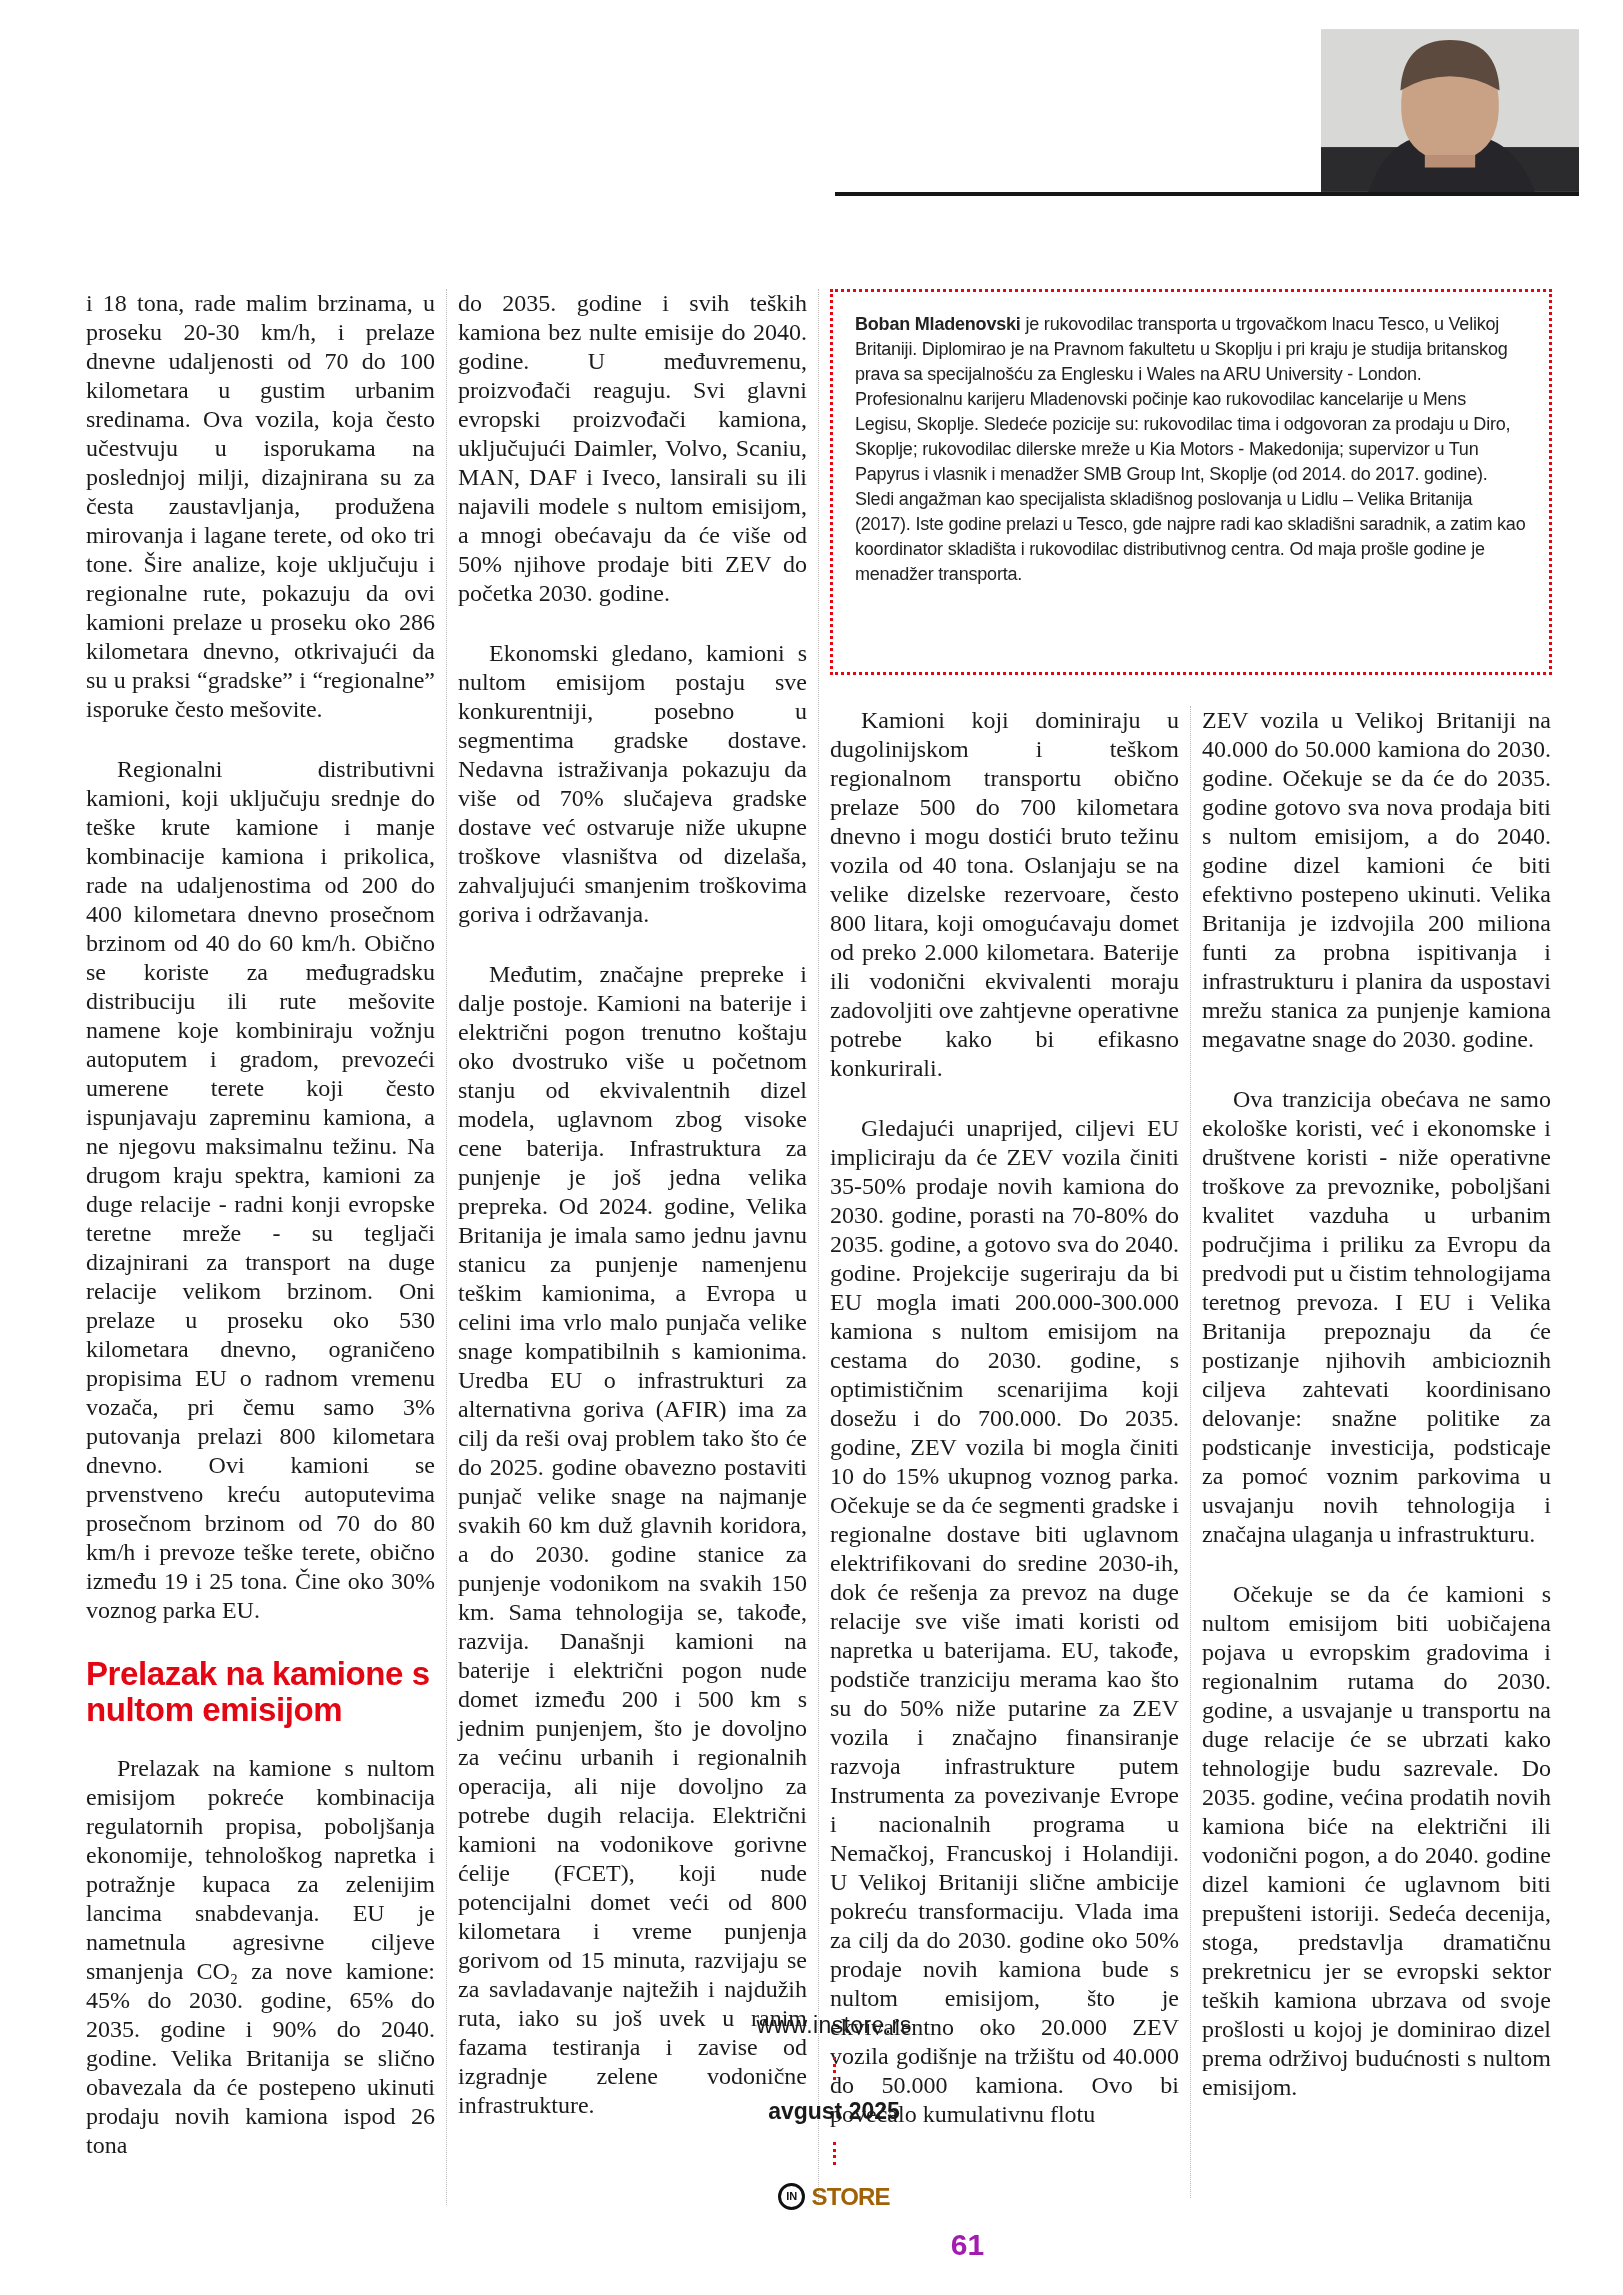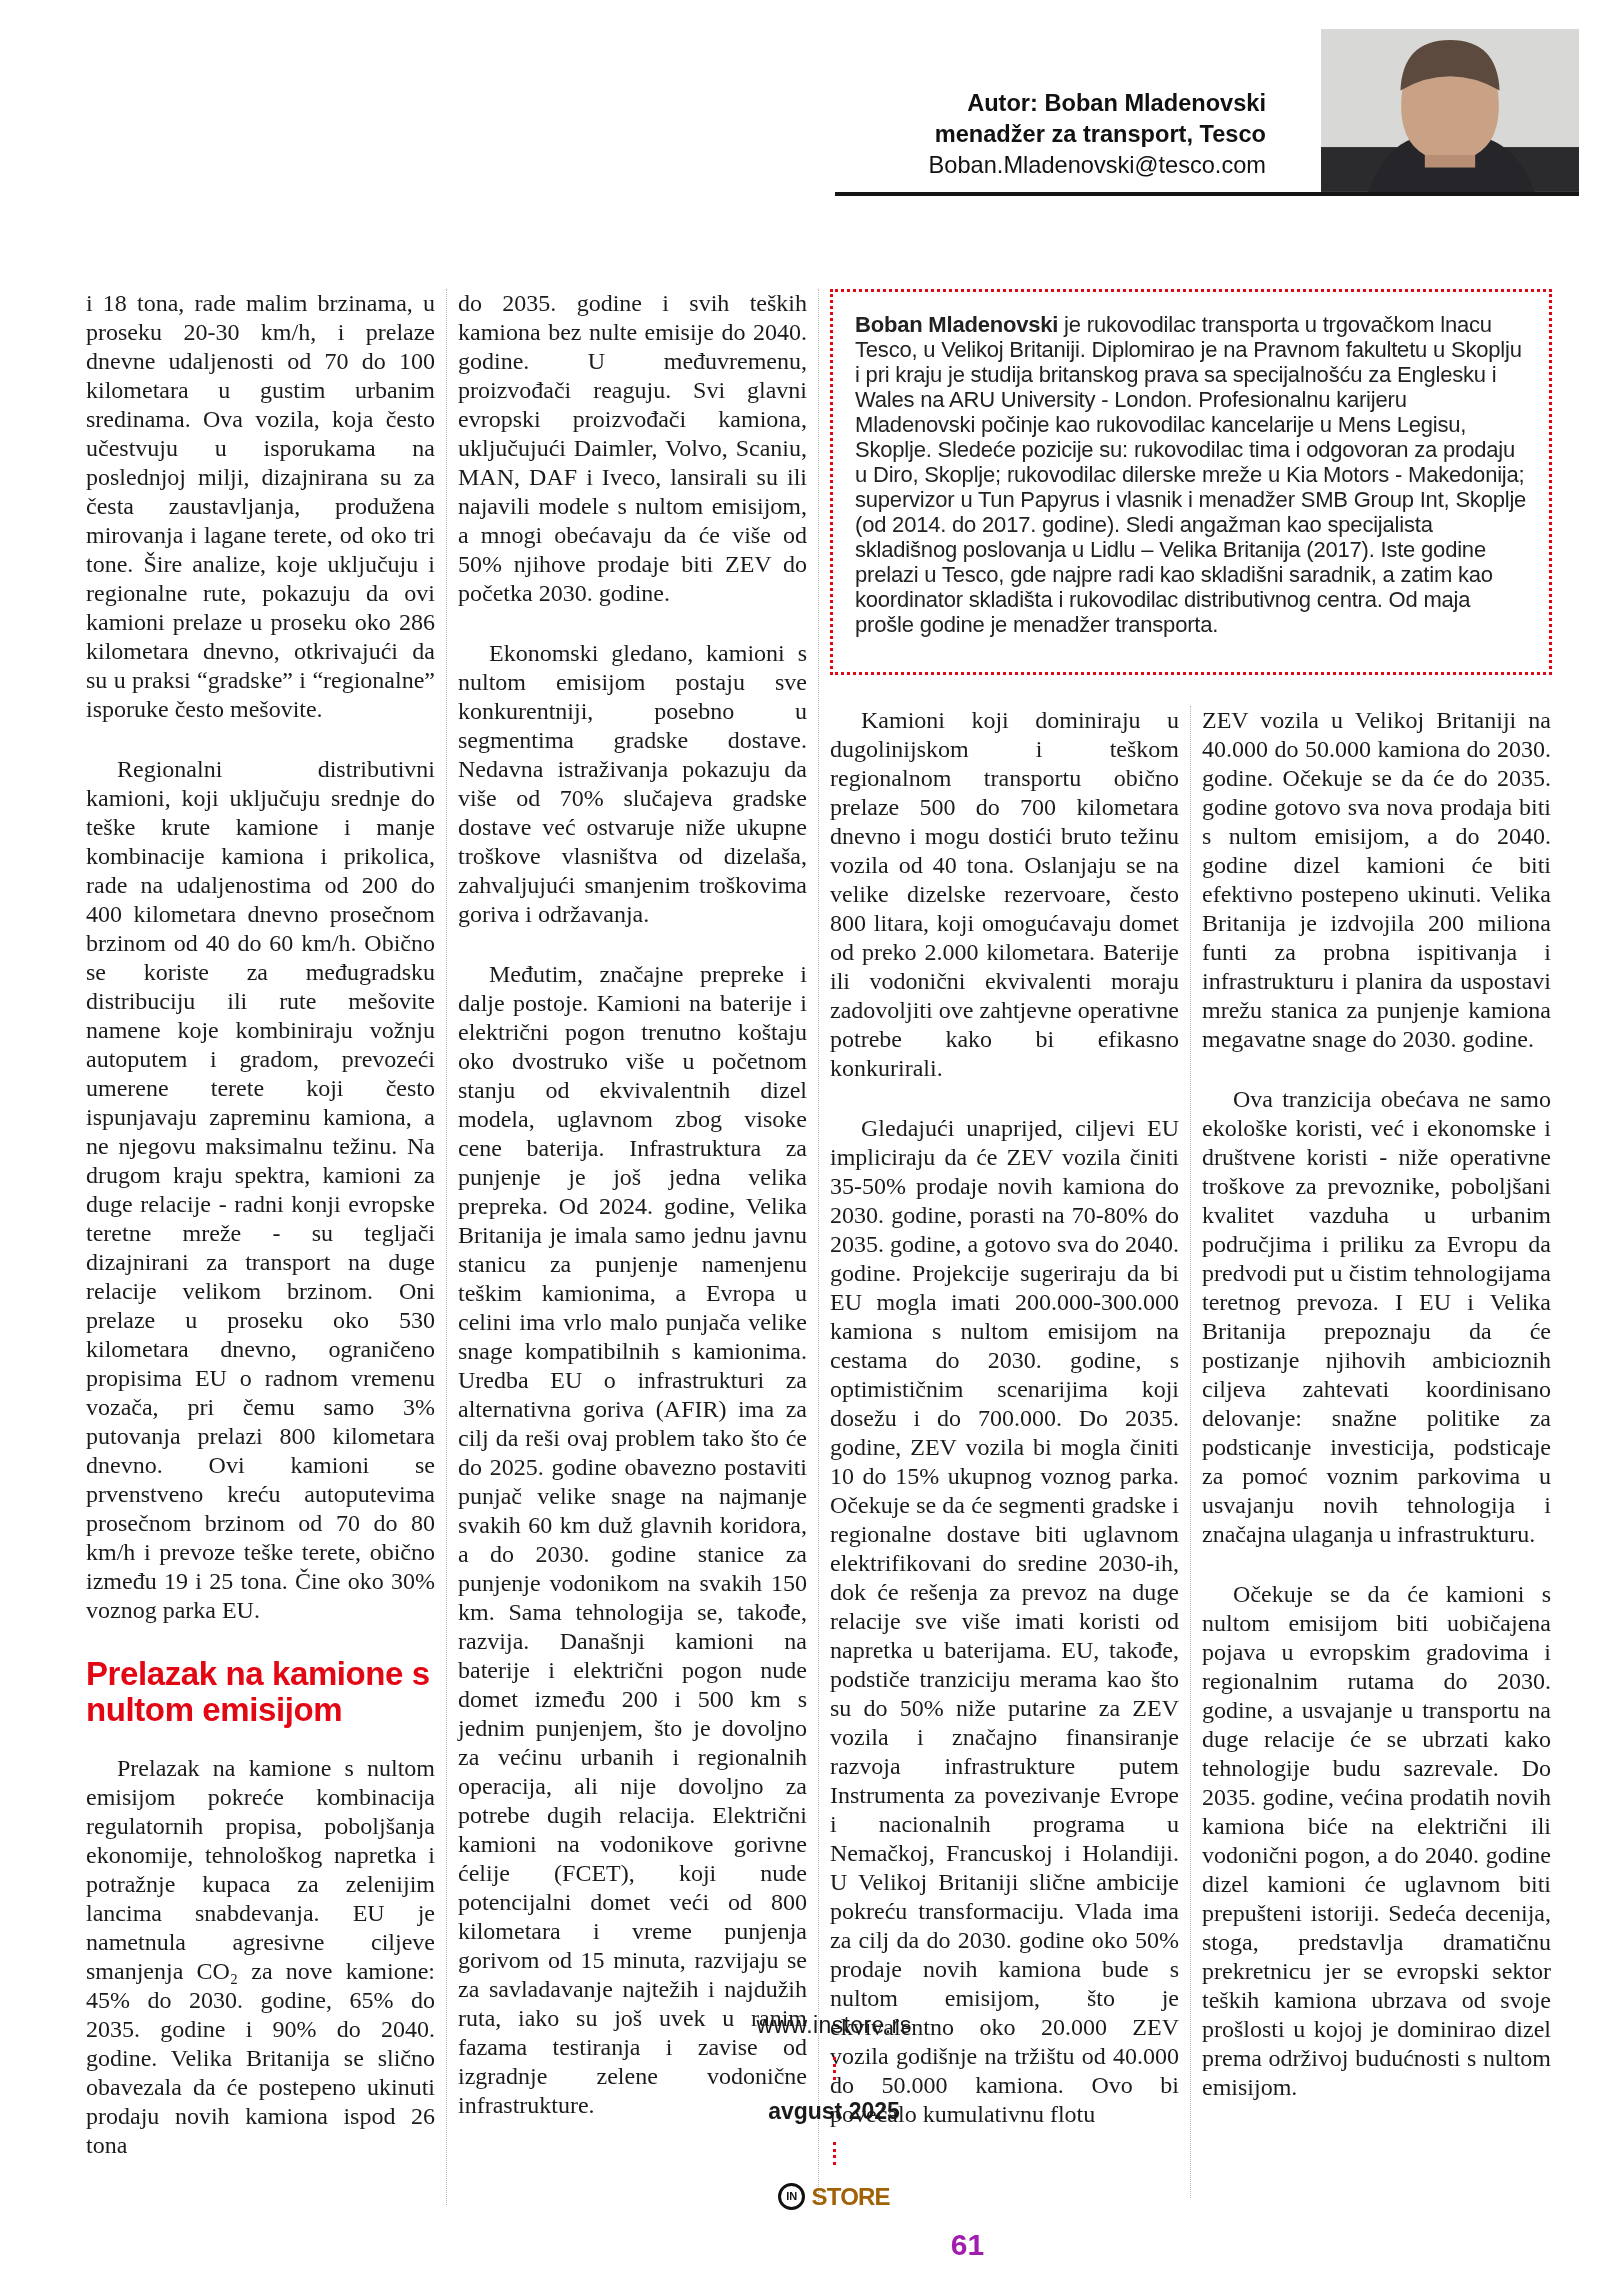--- a/index.html
+++ b/index.html
@@ -70,21 +70,21 @@
     padding:20.4px 22px;
     margin-bottom:31px;
     font-family:"Liberation Sans", sans-serif;
     text-align:left;
   }
   .about-title{
     font-size:33px;font-weight:bold;color:#1a1a1a;
     margin:3.1px 0 15.7px 0;letter-spacing:-0.4px;
   }
   .about-text{
-    font-size:22px;line-height:25px;color:#222;
+    font-size:18px;line-height:25px;color:#222;
     letter-spacing:-0.2px;
   }
   .about-text .lead{font-weight:bold;}
   
   .footer{
     position:absolute;left:86px;right:41px;bottom:33px;
     display:flex;align-items:center;justify-content:flex-end;
     font-family:"Liberation Sans", sans-serif;
     color:#1a1a1a;
     gap:17.3px;
@@ -106,25 +106,20 @@
   }
   .logo-store{font-size:24px;font-weight:bold;letter-spacing:-0.8px;color:#a16207;}
   .page-num{font-size:30px;font-weight:bold;margin-left:267px;color:#a21caf;}
 </style>
 </head>
 <body>
 
 <div class="page">
 
   <div class="header">
-    <div class="author-block">
-      <div class="b">Autor: Boban Mladenovski</div>
-      <div class="b">menadžer za transport, Tesco</div>
-      <div>Boban.Mladenovski@tesco.com</div>
-    </div>
     <div class="portrait">
       <svg width="258" height="163" viewBox="0 0 328 207">
         <rect x="0" y="0" width="328" height="207" fill="#d8d8d6"></rect>
         <rect x="0" y="150" width="328" height="57" fill="#2b2b2e"></rect>
         <path d="M60 207 Q80 150 120 138 L208 138 Q250 150 272 207 Z" fill="#26262a"></path>
         <path d="M164 18 Q222 18 226 92 Q228 142 196 160 L132 160 Q100 142 102 92 Q106 18 164 18 Z" fill="#c9a286"></path>
         <path d="M164 14 Q224 14 227 78 Q196 60 164 60 Q132 60 101 78 Q104 14 164 14 Z" fill="#5d4a3e"></path>
         <path d="M132 160 L196 160 L196 176 L132 176 Z" fill="#b88f74"></path>
       </svg>
     </div>

